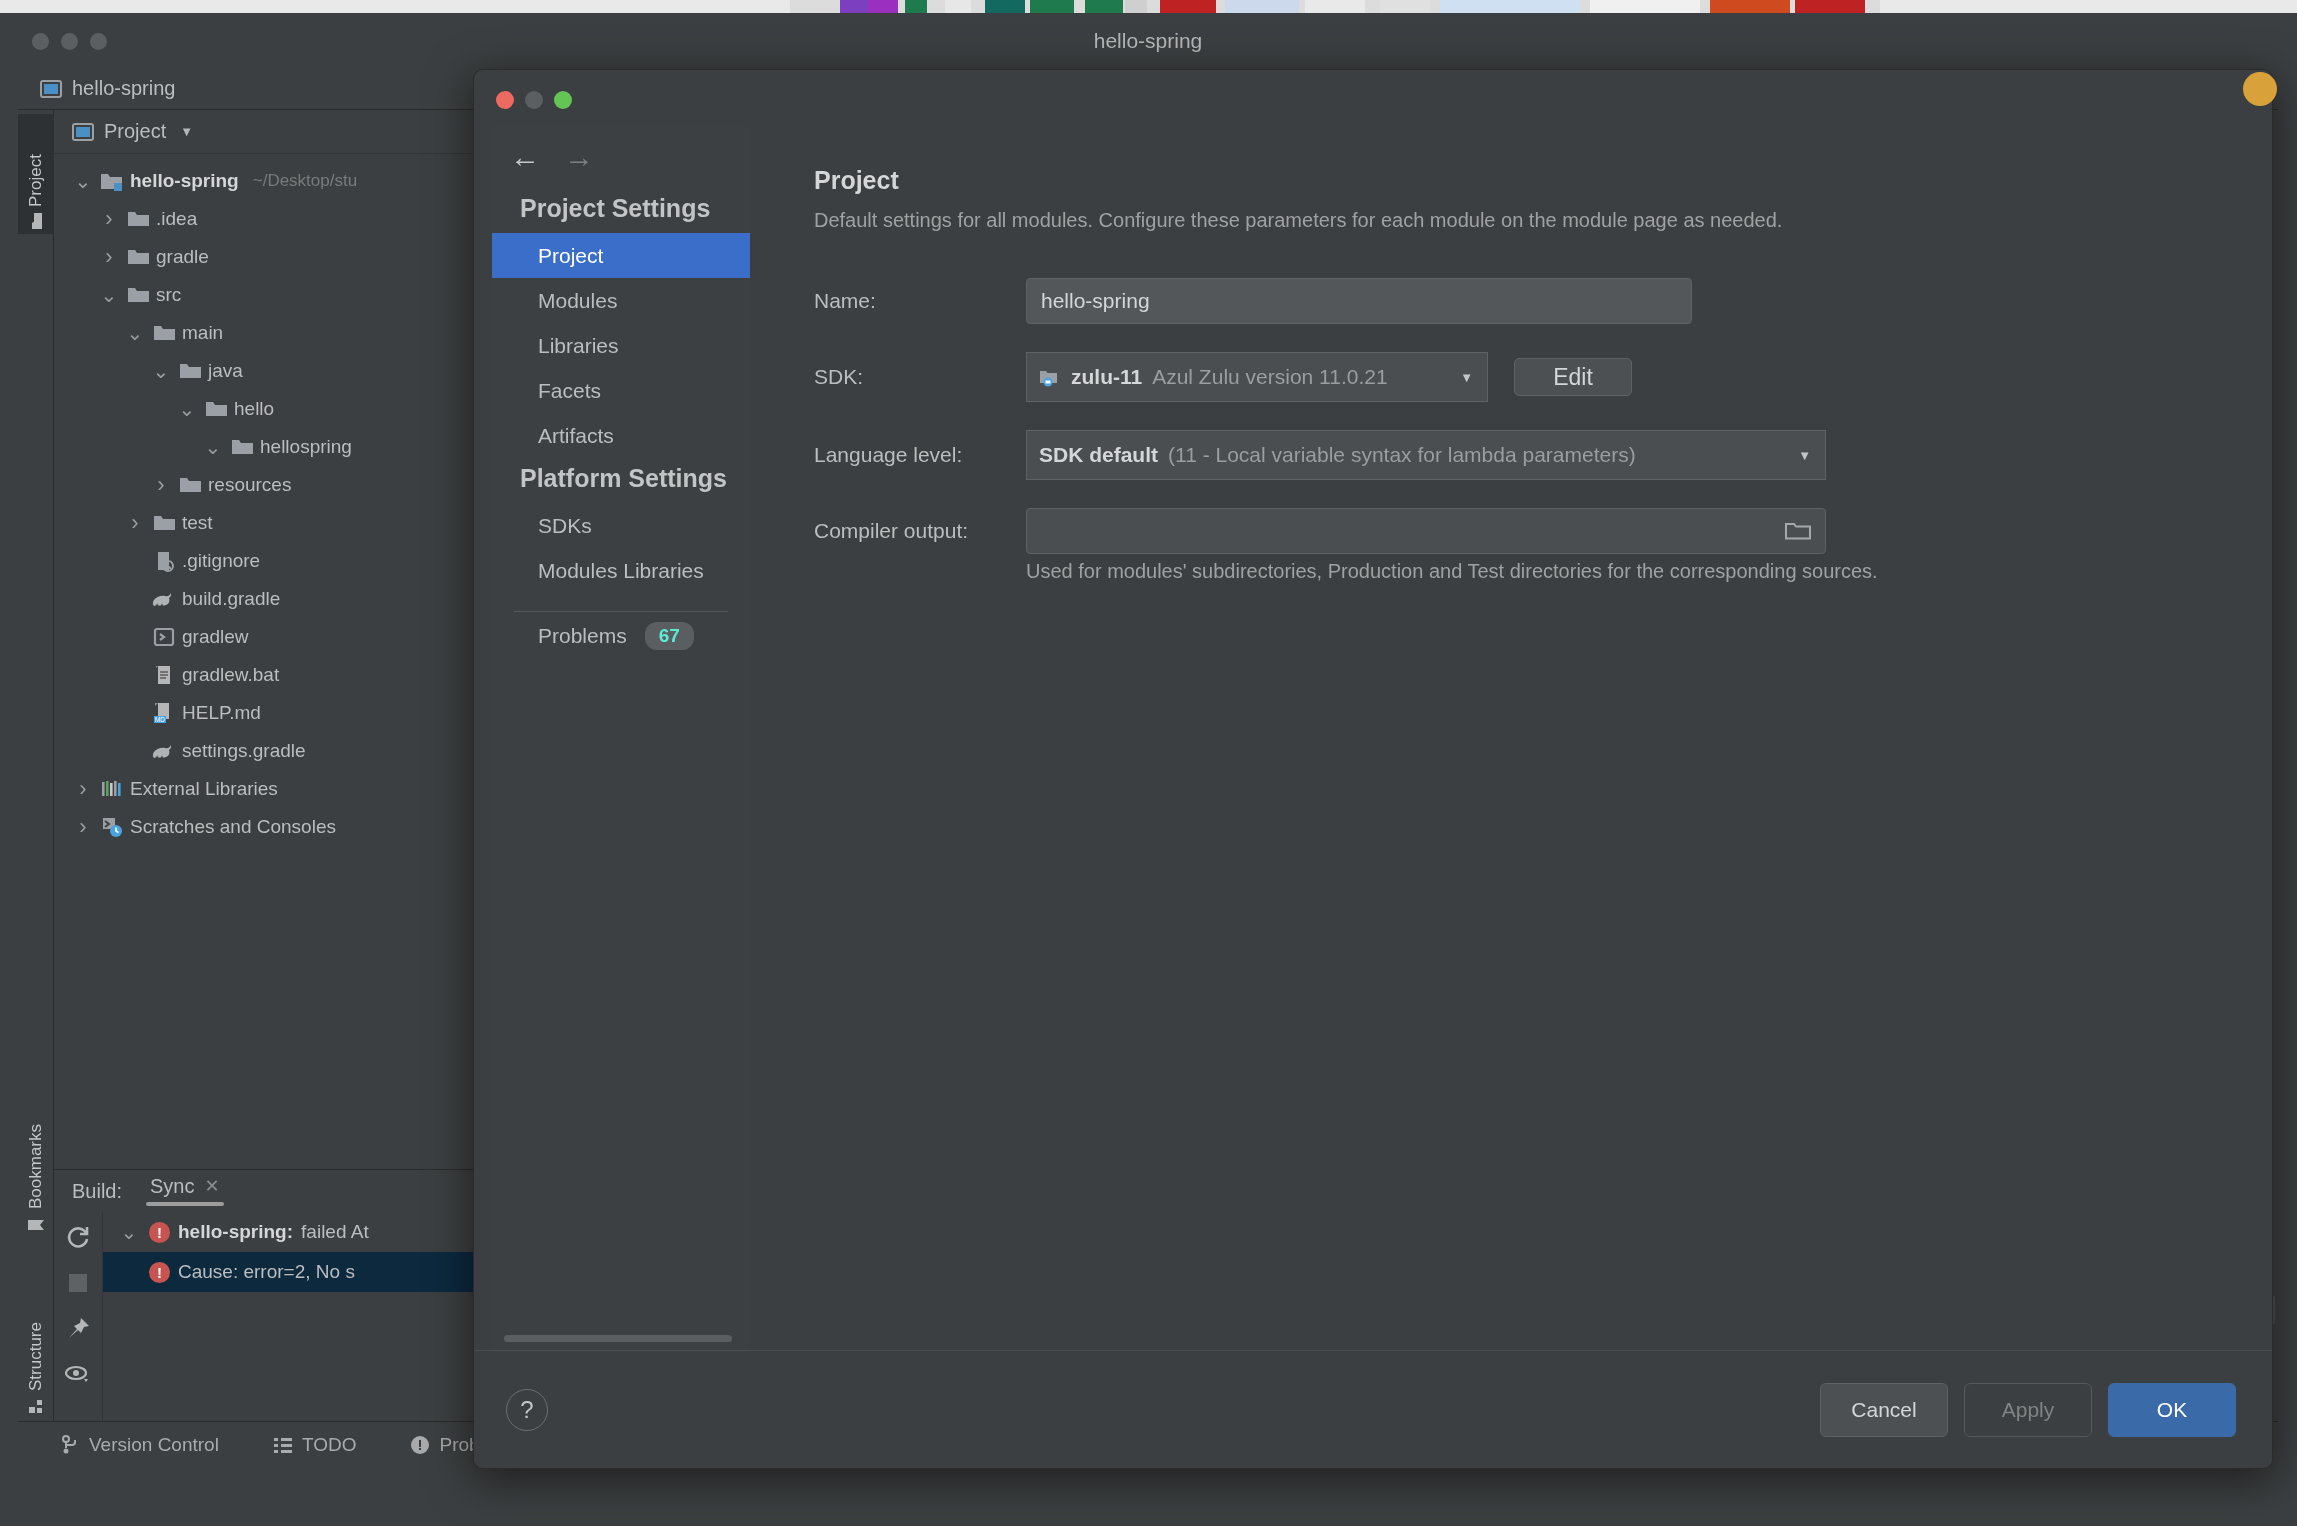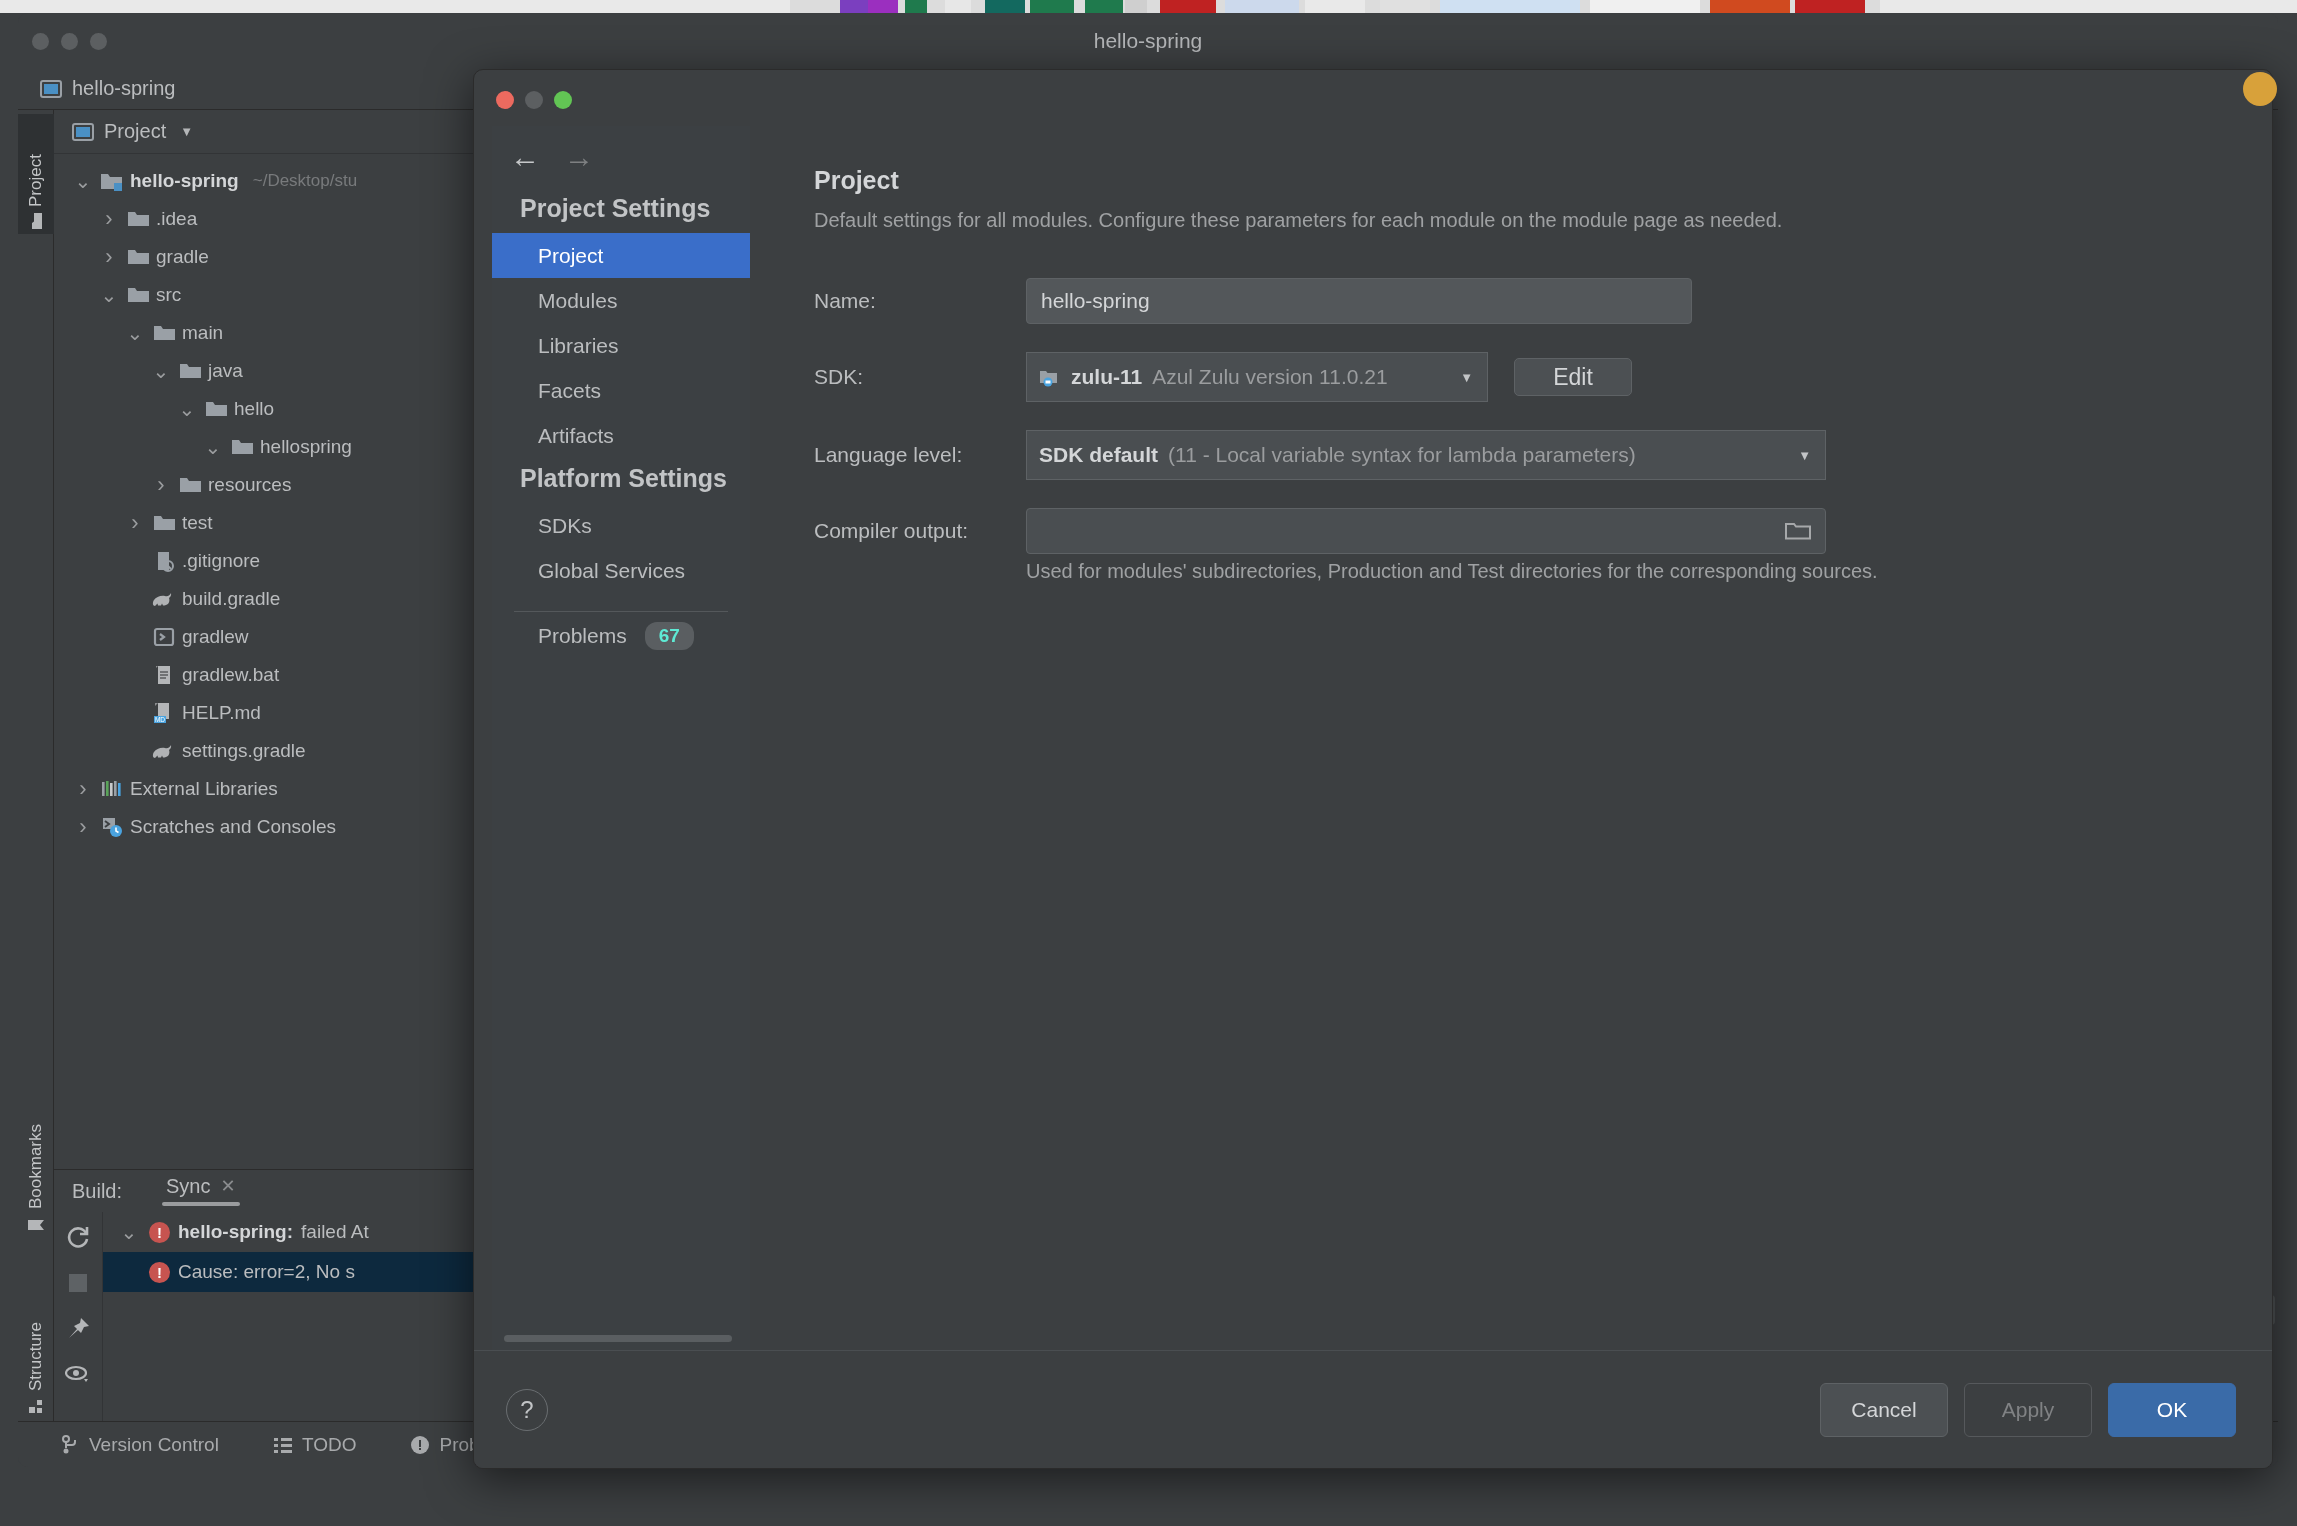--- a/index.html
+++ b/index.html
@@ -75,21 +75,21 @@
   .tnode .nm   { }
   .tnode .path { color:#787a7c; font-size:17px; margin-left:8px; }
   .tnode.bold .nm { font-weight:bold; color:#d4d6d8; }
 
   
   .buildpanel {
     position:absolute; left:0; right:0; bottom:0; height:252px; background:#3c3f41;
     border-top:1px solid #2b2b2b;
   }
   .build-tabs {
-    height:42px; display:flex; align-items:center; gap:40px; padding-left:18px; font-size:20px; color:#bbbdbf;
+    height:42px; display:flex; align-items:center; gap:24px; padding-left:18px; font-size:20px; color:#bbbdbf;
   }
   .build-tab { position:relative; padding:0 4px 10px; display:flex; align-items:center; gap:10px;}
   .build-tab.active::after { content:""; position:absolute; left:0; right:0; bottom:2px; height:4px; background:#9a9c9e; border-radius:2px;}
   .build-toolbar { position:absolute; left:0; top:42px; width:48px; bottom:0; display:flex; flex-direction:column; align-items:center; padding-top:12px; gap:22px;}
   .build-body { position:absolute; left:48px; top:42px; right:0; bottom:0; border-left:1px solid #323436;}
   .build-row { display:flex; align-items:center; height:40px; font-size:19px; color:#bbbdbf; gap:8px; white-space:nowrap; padding-left:14px;}
   .build-row.sel { background:#0d293e; }
   .err-ic { width:21px; height:21px; border-radius:50%; background:#c75450; color:#fff; font-size:15px; font-weight:bold; display:flex; align-items:center; justify-content:center; flex:0 0 21px;}
 
   
@@ -658,21 +658,21 @@
           <div class="side-item">
             <span>Artifacts</span>
           </div>
         </div>
       <div class="side-head">Platform Settings</div>
       <div id="side-g2">
           <div class="side-item">
             <span>SDKs</span>
           </div>
           <div class="side-item">
-            <span>Global Services</span>
+            <span>Modules Libraries</span>
           </div>
         </div>
       <div class="side-sep"></div>
       <div class="side-prob">
         <span>Problems</span>
         <span class="badge">67</span>
       </div>
       <div class="side-hscroll"></div>
     </div>
 

